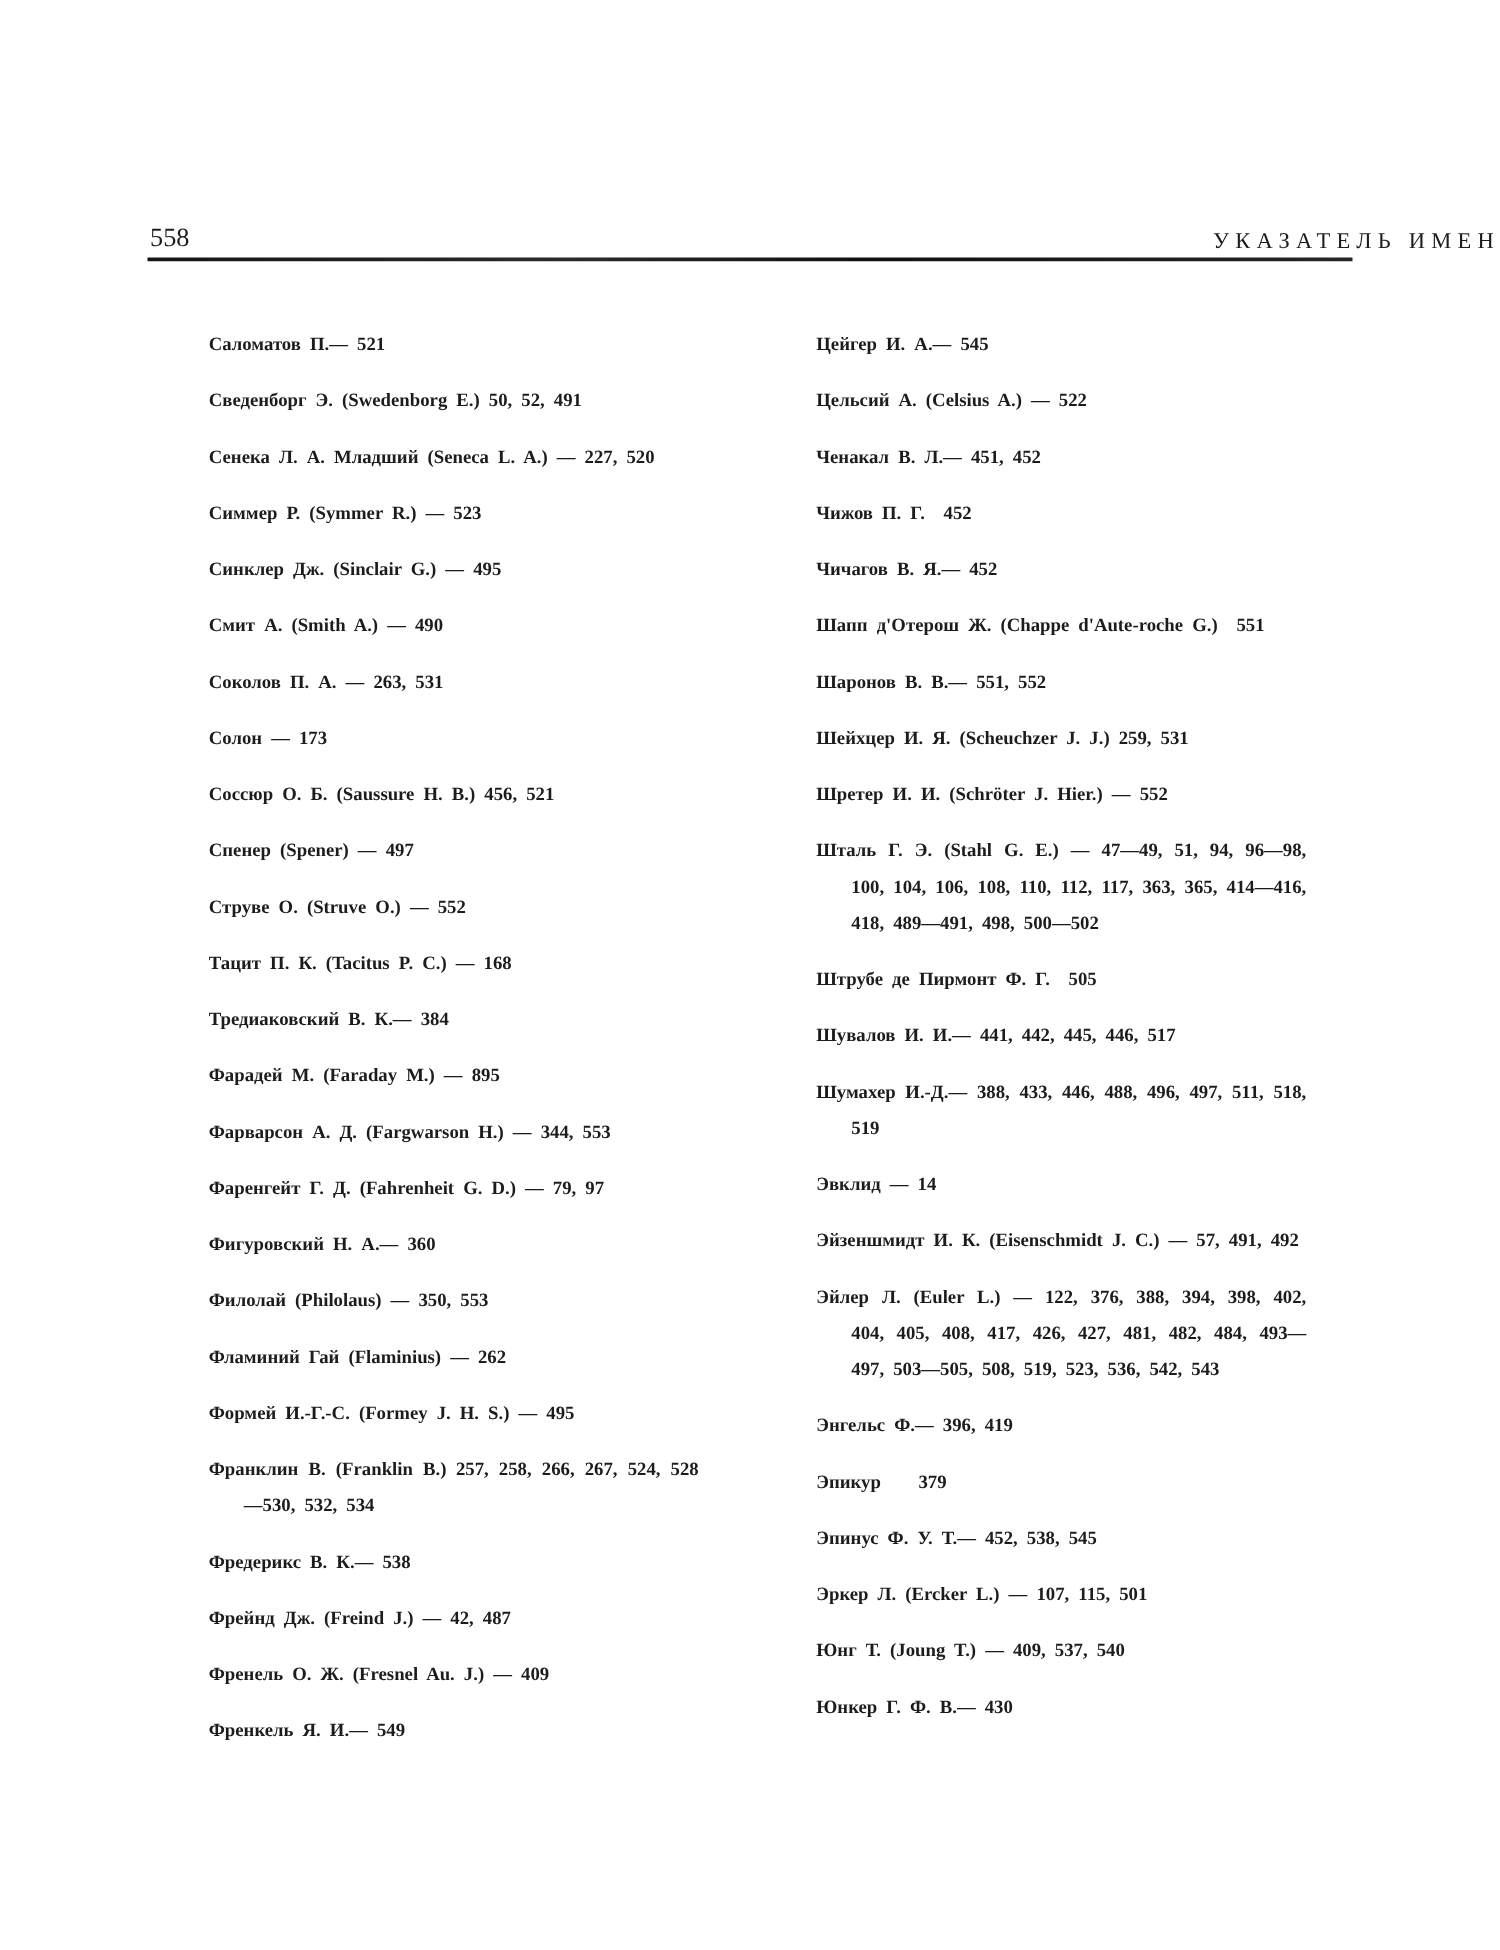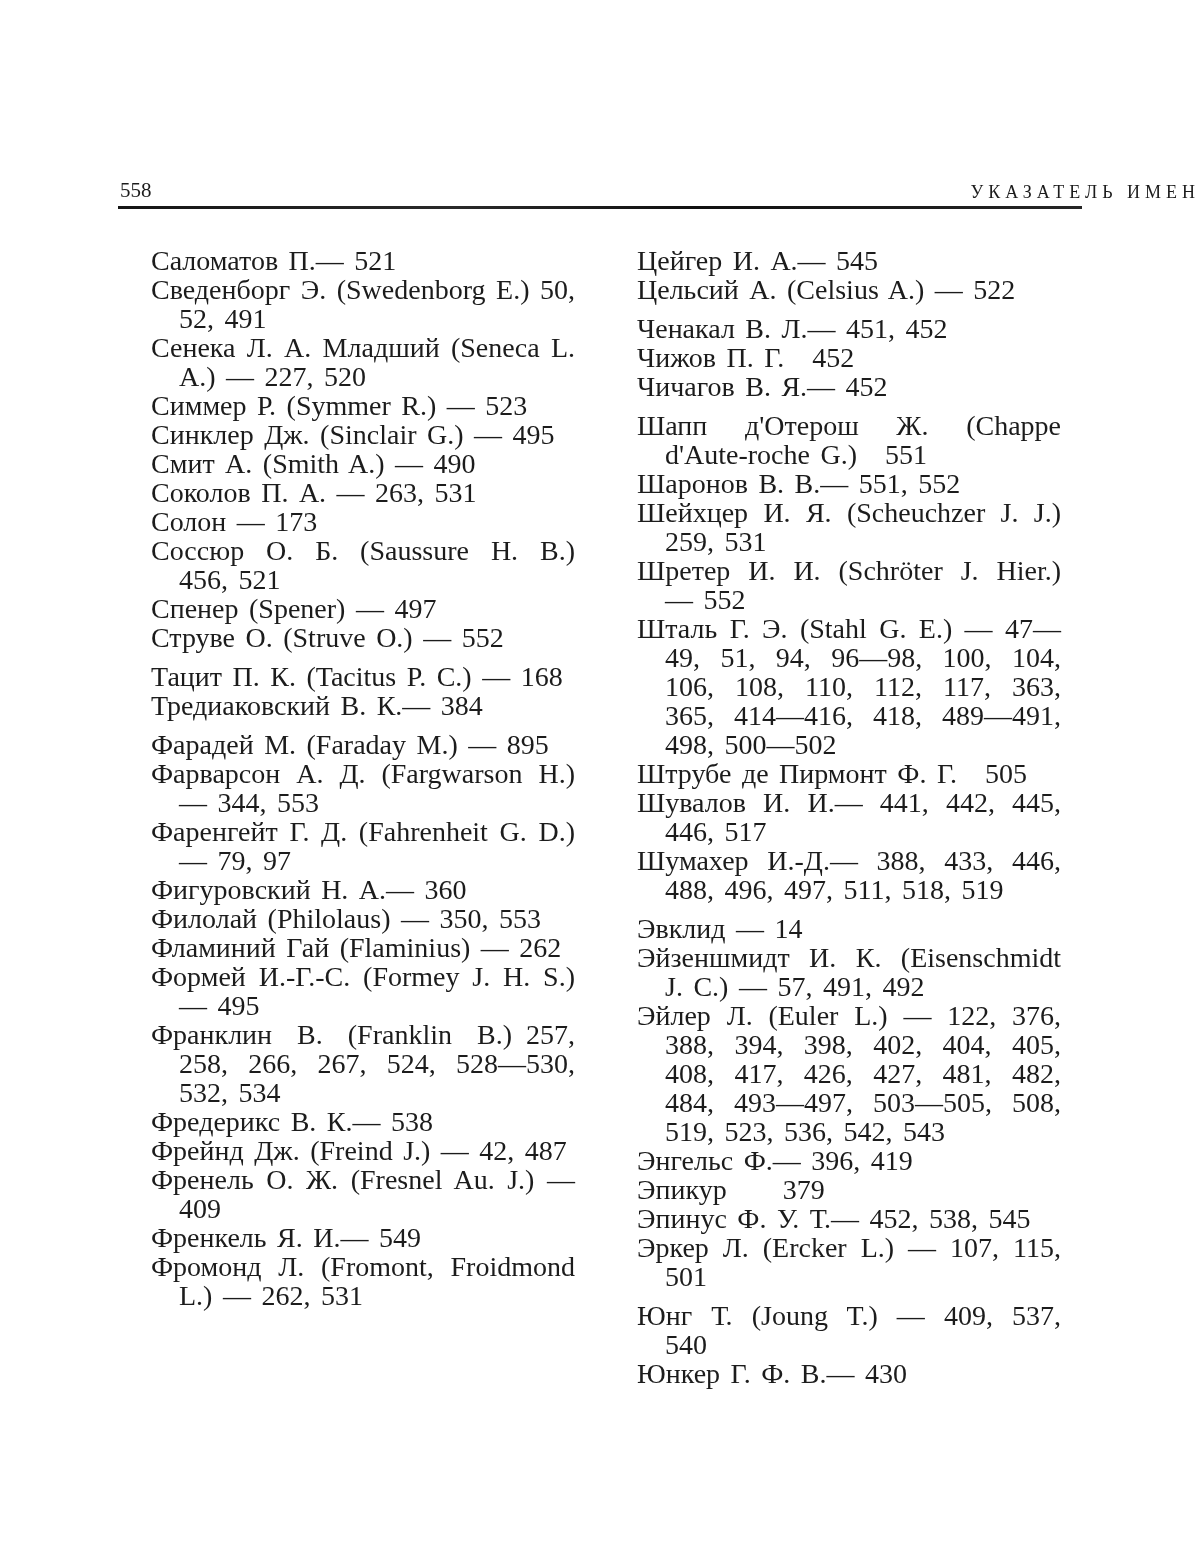--- a/index.html
+++ b/index.html
@@ -49,27 +49,28 @@
     display: flex;
     gap: 62px;
   }
   .col {
     width: 424px;
   }
   .group + .group {
     margin-top: 10px;
   }
   .entry {
-    margin: 0;
-    font-size: 28px;
+    margin: 16px;
+    font-size: 15px;
     line-height: 29px;
     text-align: justify;
     word-spacing: 3.5px;
     padding-left: 28px;
     text-indent: -28px;
+    font-weight: bold;
   }
 </style>
 </head>
 <body>
 
 <div class="page">
   <div class="page-number">558</div>
 
   <div class="header-title">УКАЗАТЕЛЬ ИМЕН</div>
 

